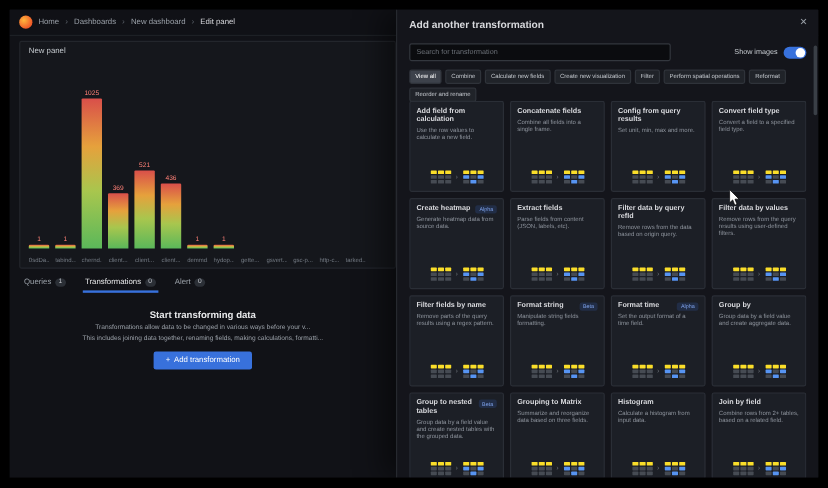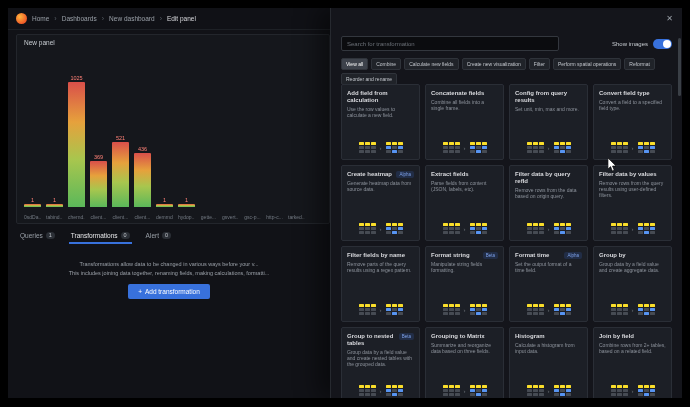--- a/index.html
+++ b/index.html
@@ -186,29 +186,31 @@
           <span>Transformations</span>
           <span class="tab-count">0</span>
         </div>
         <div class="tab">
           <span>Alert</span>
           <span class="tab-count">0</span>
         </div>
       </div>
 
     <div class="empty-state">
+      <div class="empty-title">Start transforming data</div>
       <div class="empty-line">Transformations allow data to be changed in various ways before your v...</div>
       <div class="empty-line">This includes joining data together, renaming fields, making calculations, formatti...</div>
       <div class="add-transform-btn">
         <span>+</span>
         <span>Add transformation</span>
       </div>
     </div>
 
     <div class="drawer">
+      <div class="drawer-title">Add another transformation</div>
       <div class="drawer-close">✕</div>
 
       <div class="search-row">
         <input class="search-input" type="text" placeholder="Search for transformation" style="">
         <div class="show-images">
           <span class="show-images-label">Show images</span>
           <div class="toggle">
             <div class="toggle-knob"></div>
           </div>
         </div>

